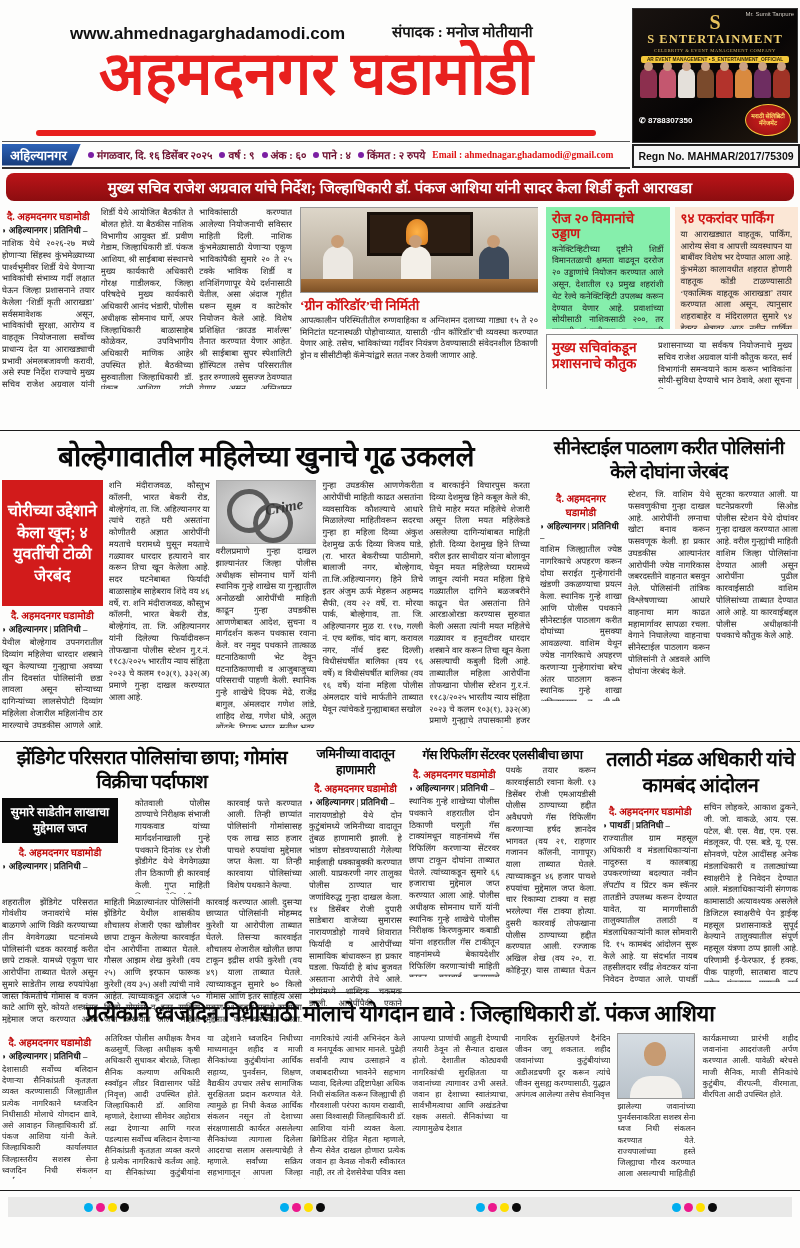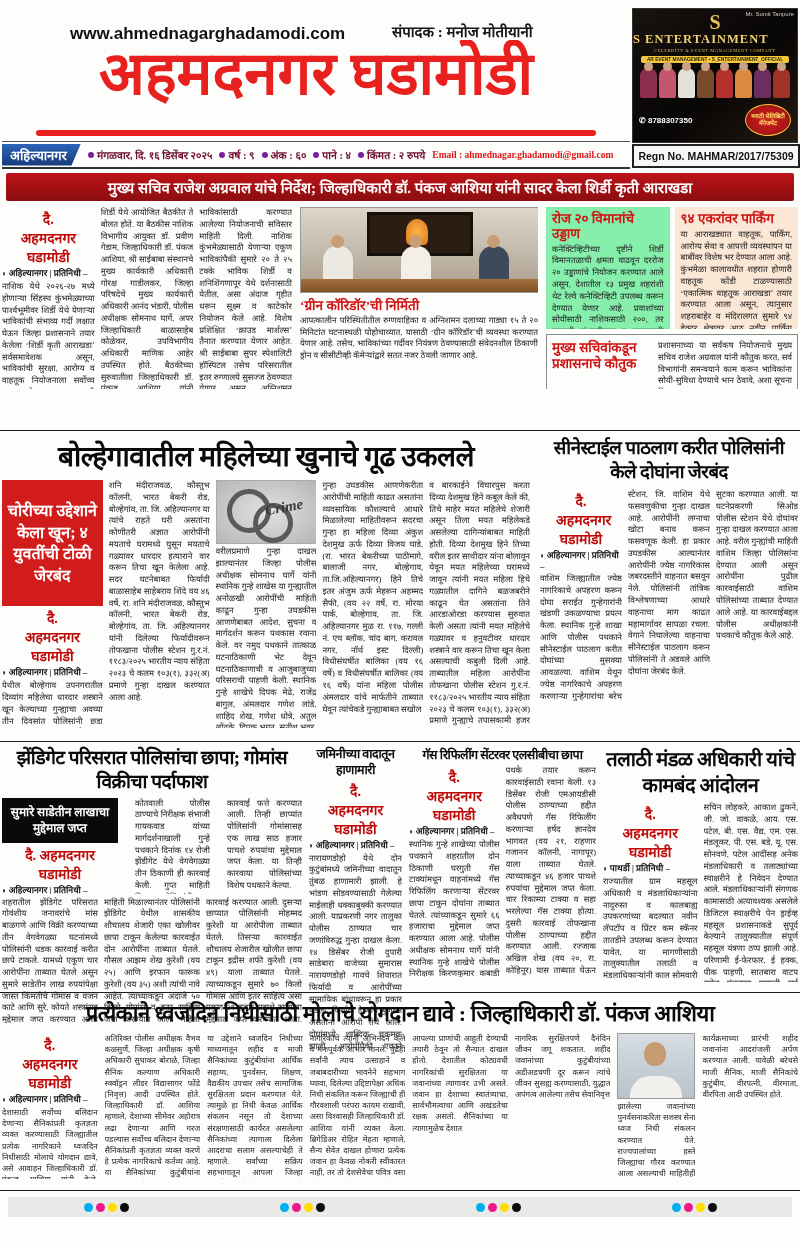--- a/index.html
+++ b/index.html
@@ -1,53 +1,53 @@
 <!DOCTYPE html>
 <html><head>
 <meta charset="utf-8">
 <style>
   html,body{margin:0;padding:0}
   body{width:800px;height:1248px;background:#fdfdfc;font-family:"Liberation Serif",serif;color:#161616;position:relative;overflow:hidden}
   .abs{position:absolute}
   .bodytext{font-size:8.4px;line-height:1.4;text-align:justify;color:#232323}
   .col{flex:1;overflow:hidden}
-  .dl-paper{color:#c00a0a;font-weight:bold;font-size:14px;text-align:center;margin:2px 16px 1px}
+  .dl-paper{color:#c00a0a;font-weight:bold;font-size:10px;text-align:center;margin:2px 0 1px}
   .dl-place{font-weight:bold;font-size:8.8px;margin-bottom:2px}
   .dl-place::before{content:"◗ ";font-size:8px}
   .headline{font-weight:800;color:#0a0a0a;text-align:center;letter-spacing:-0.5px}
   
   .site-url{top:24px;left:70px;font-family:"Liberation Sans",sans-serif;font-size:17px;font-weight:bold;color:#111}
   .editor{top:21px;left:392px;font-size:15px;font-weight:bold}
   .mast-title{top:40px;left:0;width:632px;text-align:center;font-size:60px;font-weight:800;color:#e8201e;line-height:1.15;white-space:nowrap;overflow:hidden}
   .mast-rule{top:130px;left:36px;width:560px;height:6px;background:#e8201e;border-radius:3px}
   .ad{top:8px;left:632px;width:164px;height:133px;background:linear-gradient(140deg,#191310,#070505 55%,#241a10);color:#e8c15a;overflow:hidden;border:1px solid #333}
   .ad-owner{position:absolute;top:2px;right:3px;font-size:6px;color:#cfc9c0;font-family:"Liberation Sans",sans-serif}
   .ad-s{font-size:20px;text-align:center;color:#e8c15a;font-weight:bold;margin-top:3px;line-height:1}
-  .ad-brand{font-size:12.5px;font-weight:bold;letter-spacing:1px;color:#f0cf6e}
+  .ad-brand{font-size:12.5px;font-weight:bold;text-align:center;letter-spacing:1px;color:#f0cf6e}
   .ad-tag{font-size:4.6px;text-align:center;color:#d9b964;letter-spacing:.5px;margin-top:1px}
   .ad-strip{margin:3px 8px 0;background:#f3c83b;color:#231a07;font-size:4.8px;text-align:center;border-radius:2px;padding:1px 0;font-family:"Liberation Sans",sans-serif;font-weight:bold}
   .ad-celebs{display:flex;justify-content:center;gap:2px;margin-top:5px}
   .celeb{width:17px;height:30px;border-radius:8px 8px 2px 2px;position:relative}
   .celeb::before{content:"";position:absolute;top:-6px;left:4px;width:9px;height:9px;border-radius:50%;background:#caa184}
   .celeb:nth-child(1){background:#8c2f4e}.celeb:nth-child(2){background:#c4576f}.celeb:nth-child(3){background:#e4e0da}
   .celeb:nth-child(4){background:#7a4a2c}.celeb:nth-child(5){background:#b3332c}.celeb:nth-child(6){background:#d98a3f}
   .celeb:nth-child(7){background:#6e2d61}.celeb:nth-child(8){background:#a03326}
   .ad-bottom{display:flex;justify-content:space-between;align-items:center;margin:6px 6px 0}
   .ad-phone{font-size:8px;font-weight:bold;color:#fff;font-family:"Liberation Sans",sans-serif}
   .ad-badge{background:radial-gradient(#d21f1f,#8f1010);border:1px solid #f3c83b;color:#ffe26a;font-size:6px;font-weight:bold;text-align:center;border-radius:50%;width:40px;height:26px;display:flex;align-items:center;justify-content:center;line-height:1.15;padding:2px}
   .infobar{top:141px;left:2px;width:628px;height:25px;border-top:1px solid #555;border-bottom:2px solid #333;display:flex;align-items:center;gap:7px}
   .citytag{background:linear-gradient(#2d63b8,#173c7a);color:#fff;font-weight:bold;font-size:13px;padding:2px 14px 2px 8px;clip-path:polygon(0 0,100% 0,88% 100%,0 100%)}
   .ib-item{display:flex;align-items:center;gap:3px;font-size:10.5px;font-weight:bold;color:#6d1030;white-space:nowrap}
   .ib-dot{width:6px;height:6px;border-radius:50%;background:#7b1fa2;display:inline-block}
   .ib-email{color:#e01414;font-weight:bold;font-size:9.5px;white-space:nowrap}
   .regn{top:144px;left:632px;width:164px;height:20px;border:2px solid #222;background:#f7f7f7;font-family:"Liberation Sans",sans-serif;font-weight:bold;font-size:10.5px;display:flex;align-items:center;justify-content:center;color:#111}
   
   .lead{top:168px;left:2px;width:796px}
   .lead-h{font-size:36px;white-space:nowrap;overflow:hidden}
-  .lead-strap{margin:5px 4px 0;background:linear-gradient(#bc1418,#8c0d10);color:#fff;font-weight:bold;font-size:15px;text-align:center;padding:4px 0;border-radius:2px}
+  .lead-strap{margin:5px 4px 0;background:linear-gradient(#bc1418,#8c0d10);color:#fff;font-weight:bold;font-size:15px;text-align:center;padding:4px 0;border-radius:8px}
   .lead-body{display:flex;gap:8px;margin-top:6px;height:182px;overflow:hidden}
   .lead-left{width:290px;display:flex;gap:6px;overflow:hidden}
   .lead-mid{width:238px;overflow:hidden}
   .lead-right{width:252px;overflow:hidden}
   .photo{position:relative;width:238px;height:84px;background:linear-gradient(#ddd6c9,#ab9f8e);overflow:hidden;border:1px solid #999}
   .ph-frame{position:absolute;top:4px;left:66px;width:100px;height:38px;background:#2c1d12;border:3px solid #17100a}
   .ph-idol{position:absolute;top:4px;left:36px;width:22px;height:26px;border-radius:50% 50% 20% 20%;background:radial-gradient(#ffb347,#d97b1e)}
   .ph-table{position:absolute;bottom:0;left:0;width:100%;height:13px;background:linear-gradient(#a5713d,#7d5126)}
   .ph-person{position:absolute;bottom:10px;width:30px;height:36px;border-radius:14px 14px 0 0}
   .ph-person::before{content:"";position:absolute;top:-11px;left:8px;width:13px;height:13px;border-radius:50%;background:#c99d76}

